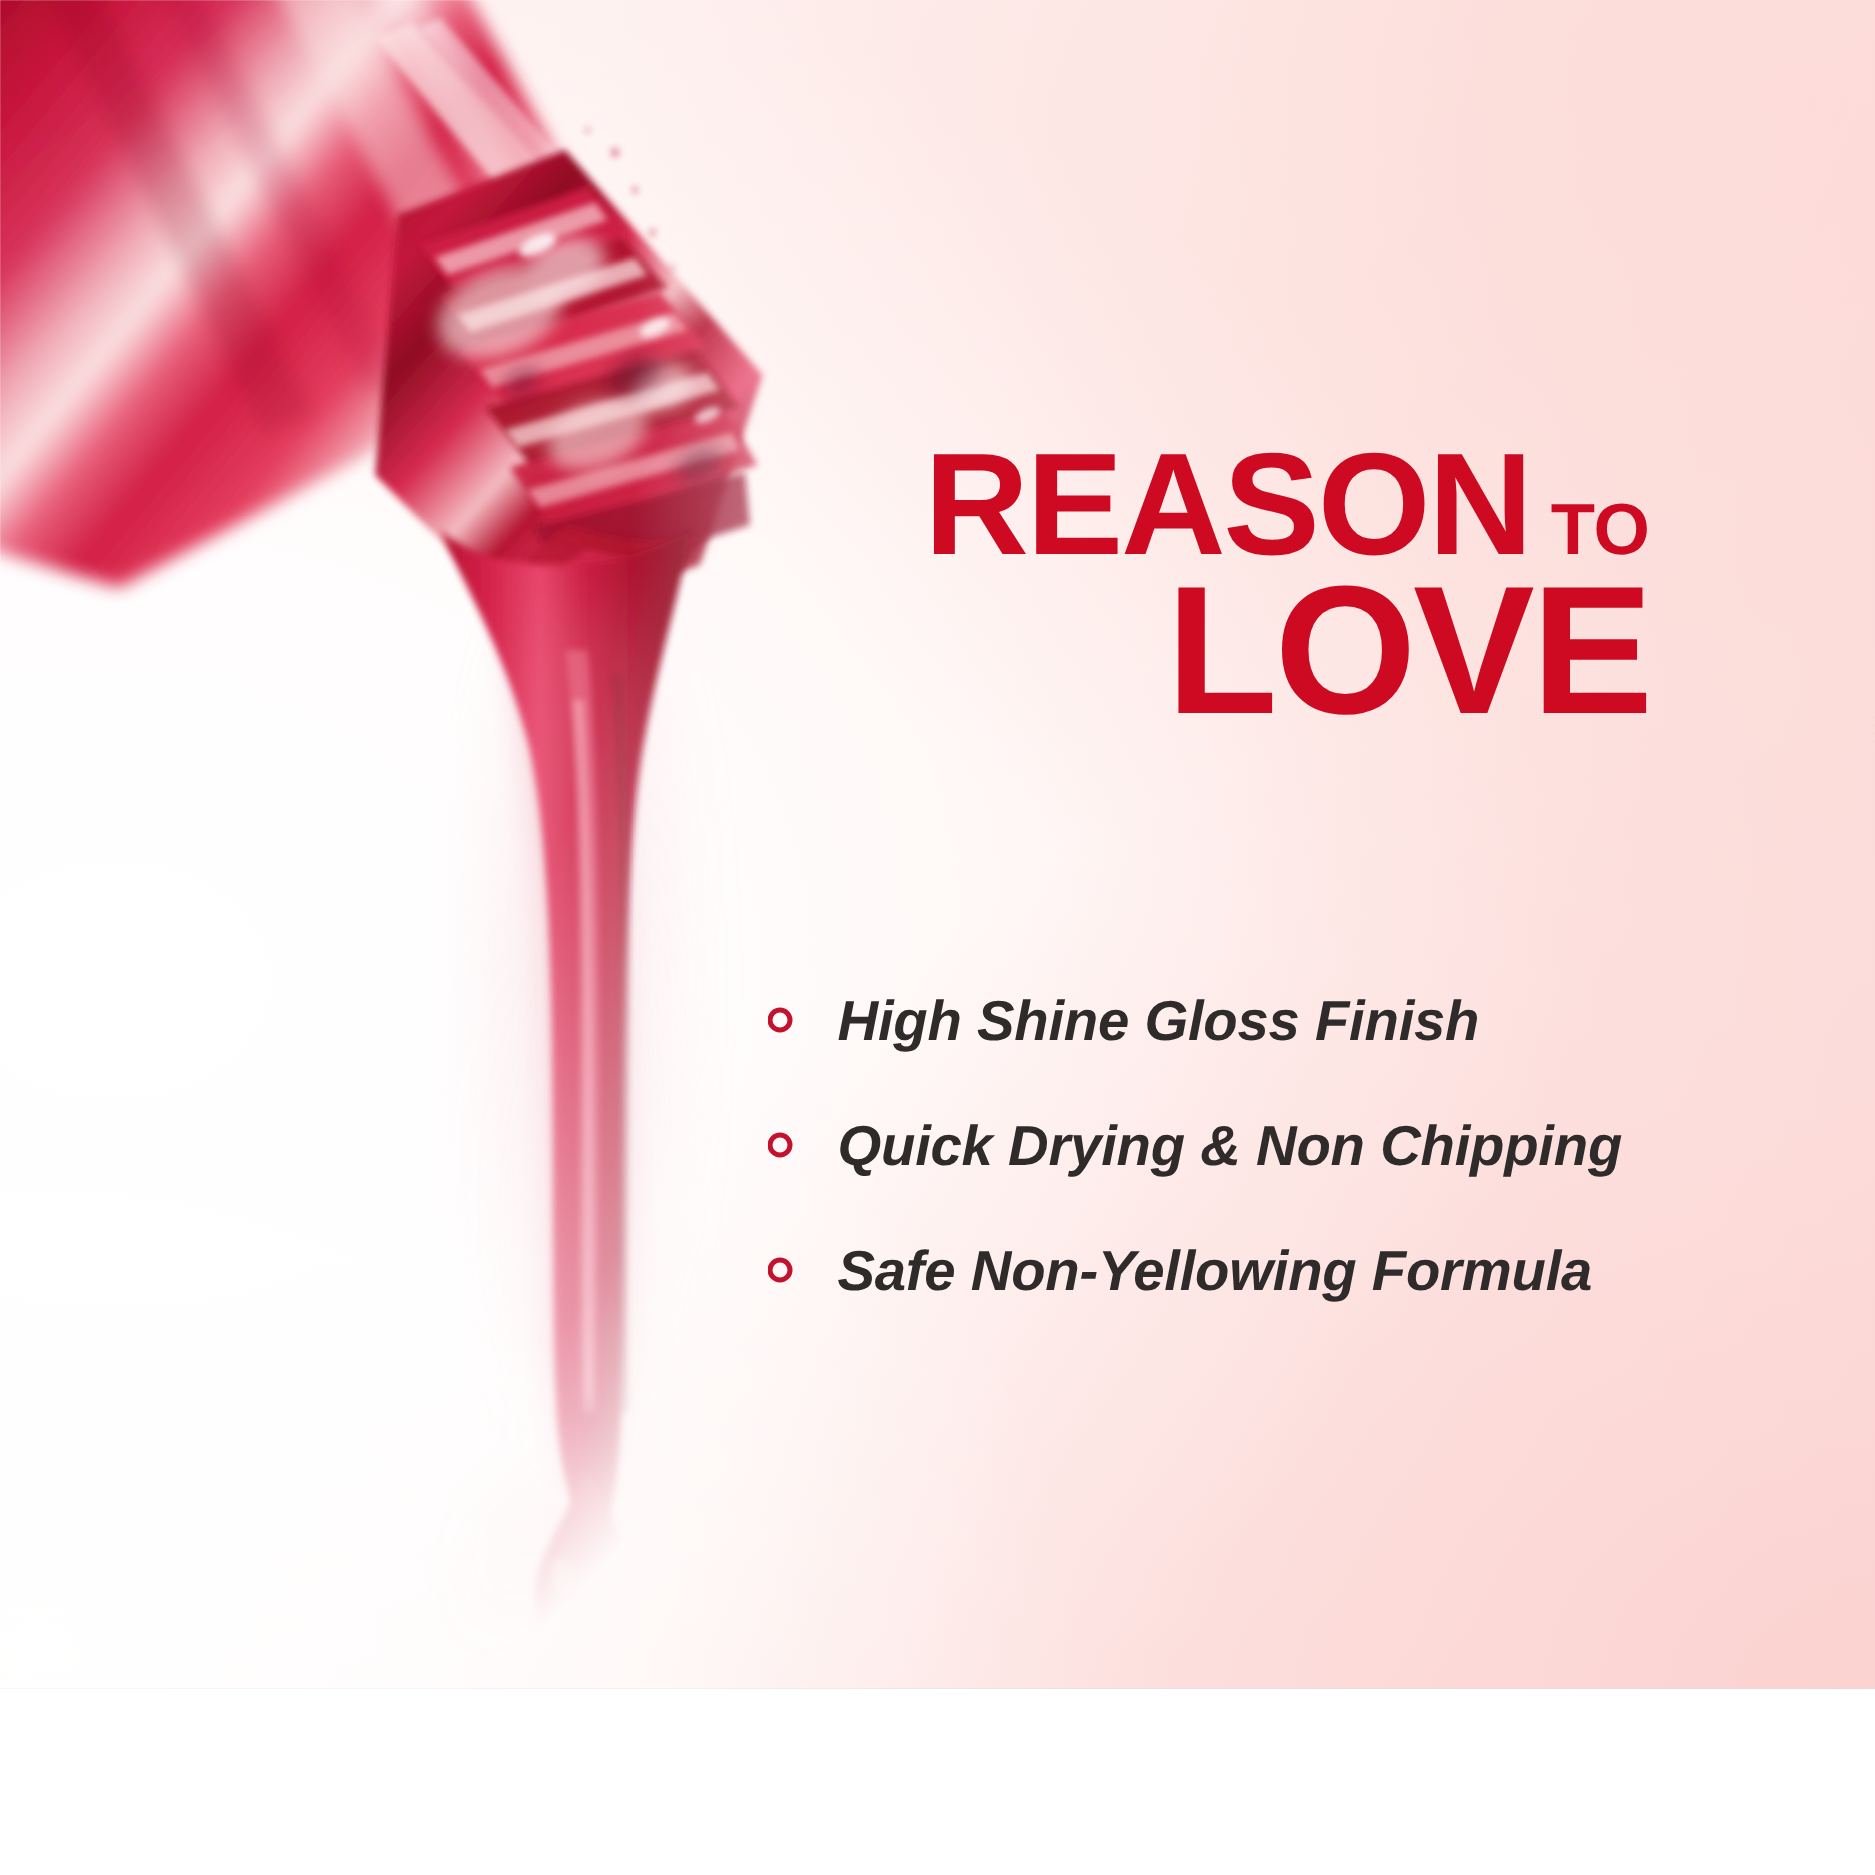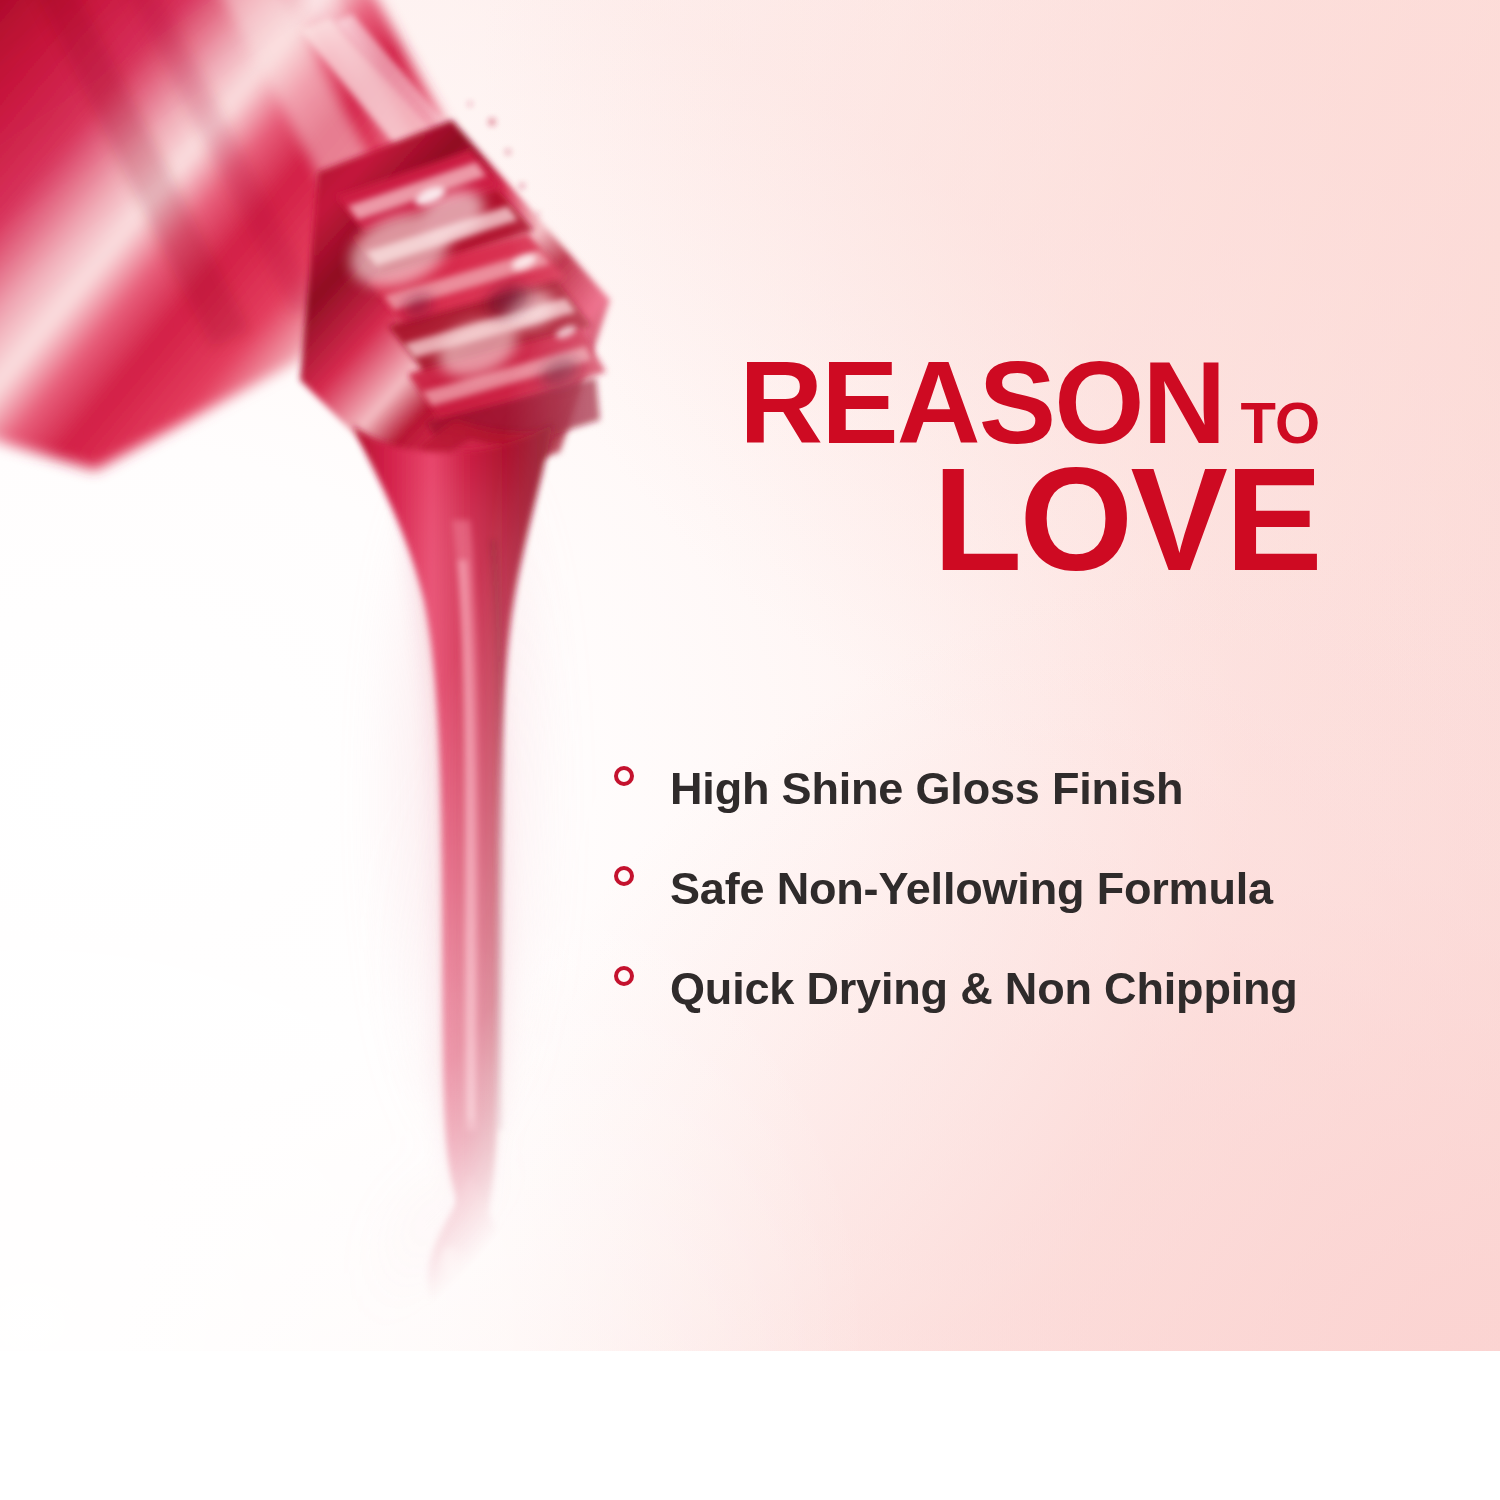--- a/index.html
+++ b/index.html
@@ -112,21 +112,23 @@
 
   
   .features {
     position: absolute;
     left: 614px;
     top: 766px;
     width: 800px;
   }
   .feature-row {
     display: flex;
+    align-items: center;
     height: 100px;
+    font-style: italic;
   }
   .bullet-ring {
     flex: 0 0 auto;
     width: 20px;
     height: 20px;
     border-radius: 50%;
     border: 4px solid #c4122e;
     box-sizing: border-box;
     margin-right: 36px;
   }
@@ -370,23 +372,23 @@
   <div class="features">
 
     <div class="feature-row">
       <span class="bullet-ring"></span>
       <span class="feature-label">High Shine Gloss Finish</span>
     </div>
 
 
     <div class="feature-row">
       <span class="bullet-ring"></span>
+      <span class="feature-label">Quick Drying &amp; Non Chipping</span>
+    </div>
+
+    <div class="feature-row">
+      <span class="bullet-ring"></span>
       <span class="feature-label">Safe Non-Yellowing Formula</span>
     </div>
 
-    <div class="feature-row">
-      <span class="bullet-ring"></span>
-      <span class="feature-label">Quick Drying &amp; Non Chipping</span>
-    </div>
-
   </div>
 
 </div>
 
 </body></html>

